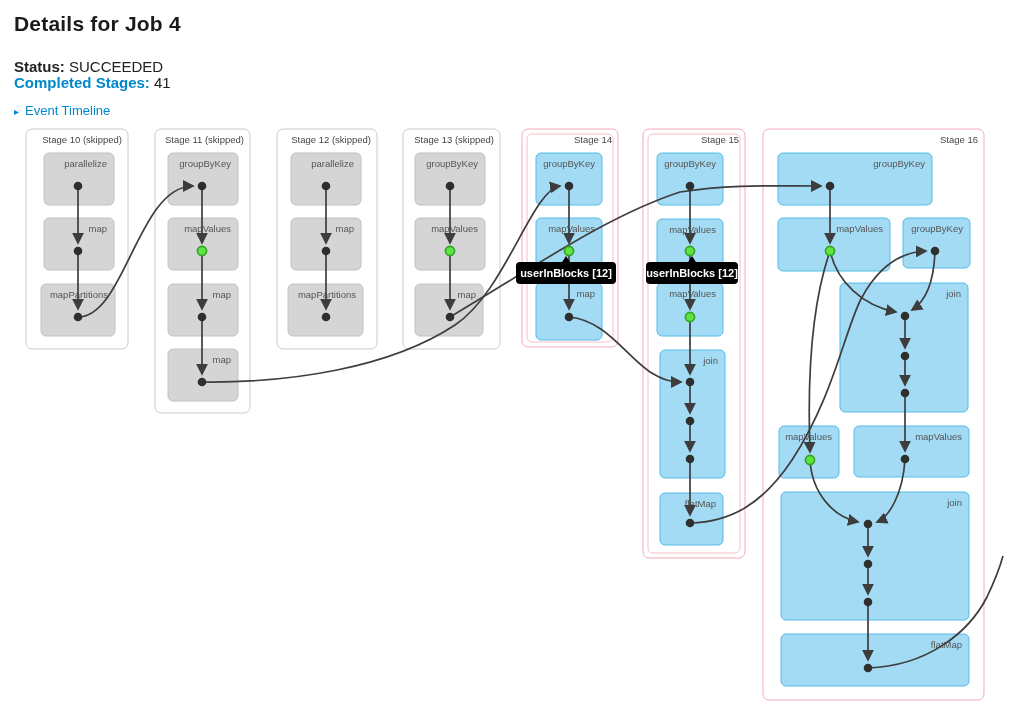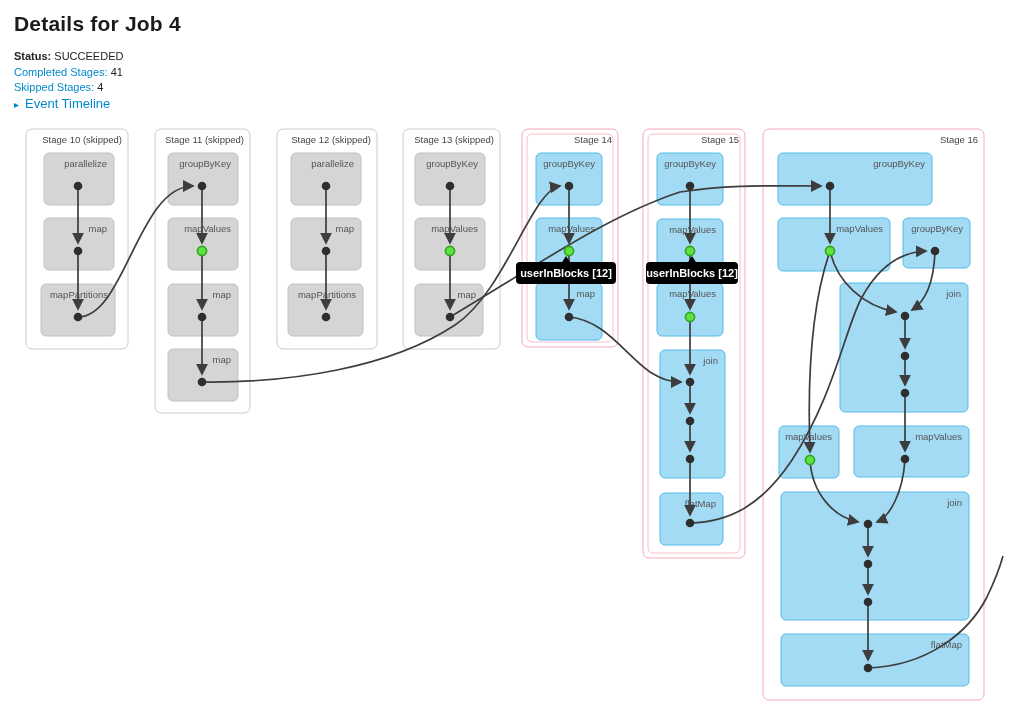--- a/index.html
+++ b/index.html
@@ -18,25 +18,25 @@
     --tooltip-fg:#FFFFFF;
   }
   *{box-sizing:border-box}
   html,body{margin:0;padding:0}
   body{
     width:1024px;height:727px;position:relative;overflow:hidden;
     background:#fff;
     font-family:"Liberation Sans","DejaVu Sans",sans-serif;
   }
   .header{position:relative;z-index:2;padding:12px 0 0 14px}
-  .page-title{font-size:21px;font-weight:bold;color:#1b1b1b;margin:0 0 13px 0;letter-spacing:.2px}
-  .meta-line{font-size:11px;line-height:15.5px;color:#222}
+  .page-title{font-size:21px;font-weight:bold;color:#1b1b1b;margin:0 0 23px 0;letter-spacing:.2px}
+  .meta-line{font-size:15px;line-height:15.5px;color:#222}
   .lbl-dark{font-weight:bold;color:#222}
-  .lbl-blue{font-weight:normal;color:var(--link-blue)}
-  .toggles{font-size:13px;line-height:15px}
+  .lbl-blue{font-weight:bold;color:var(--link-blue)}
+  .toggles{margin-top:10px;font-size:13px;line-height:21px}
   .toggle-line{color:var(--link-blue);cursor:pointer}
   .tri{display:inline-block;width:11px;font-size:10px;color:var(--link-blue)}
   #dag-svg{position:absolute;left:0;top:0;z-index:1;display:block}
 
   svg text{font-family:"Liberation Sans","DejaVu Sans",sans-serif}
   .stage-rect{fill:#ffffff;stroke-width:1px}
   .stage-rect.skipped{stroke:var(--skipped-stage-border)}
   .stage-rect.active{stroke:var(--active-stage-border)}
   .stage-inner-rect{fill:none;stroke:var(--active-stage-border);stroke-width:1px;opacity:.75}
   .op-rect{stroke-width:1px}
@@ -57,24 +57,20 @@
 <div class="header">
   <h2 class="page-title">Details for Job 4</h2>
   <div class="meta">
     <div class="meta-line">
       <span class="lbl-dark">Status:</span>
       <span>SUCCEEDED</span>
     </div>
     <div class="meta-line">
       <span class="lbl-blue">Completed Stages:</span>
       <span>41</span>
-    </div>
-    <div class="meta-line">
-      <span class="lbl-blue">Skipped Stages:</span>
-      <span>4</span>
     </div>
   </div>
   <div class="toggles">
     <div class="toggle-line">
       <span class="tri">▸</span><span>Event Timeline</span>
     </div>
   </div>
 </div>
 
 <svg id="dag-svg" width="1024" height="727" viewBox="0 0 1024 727">

